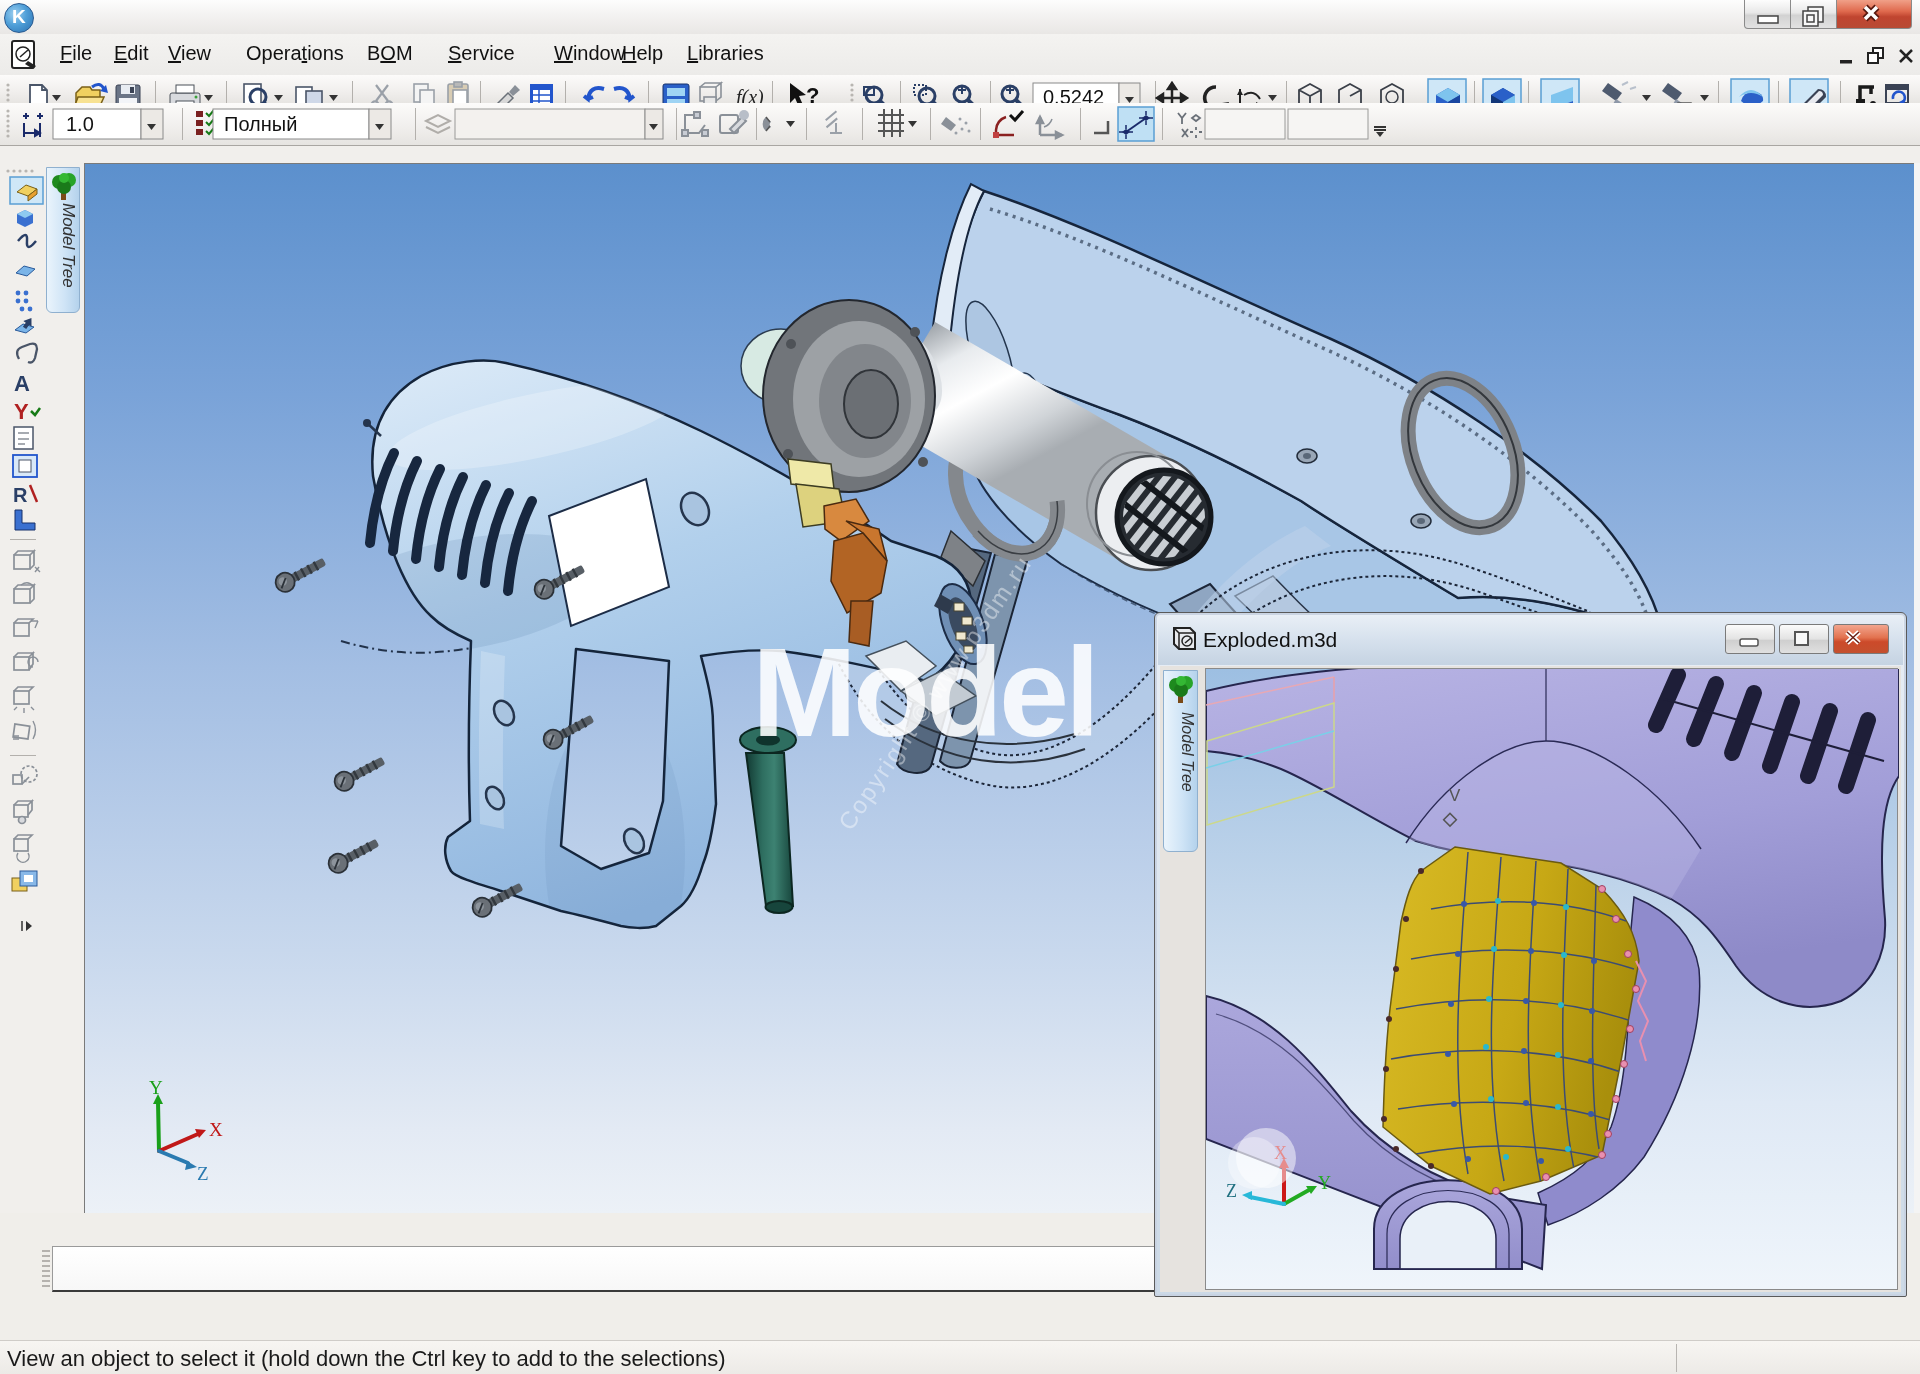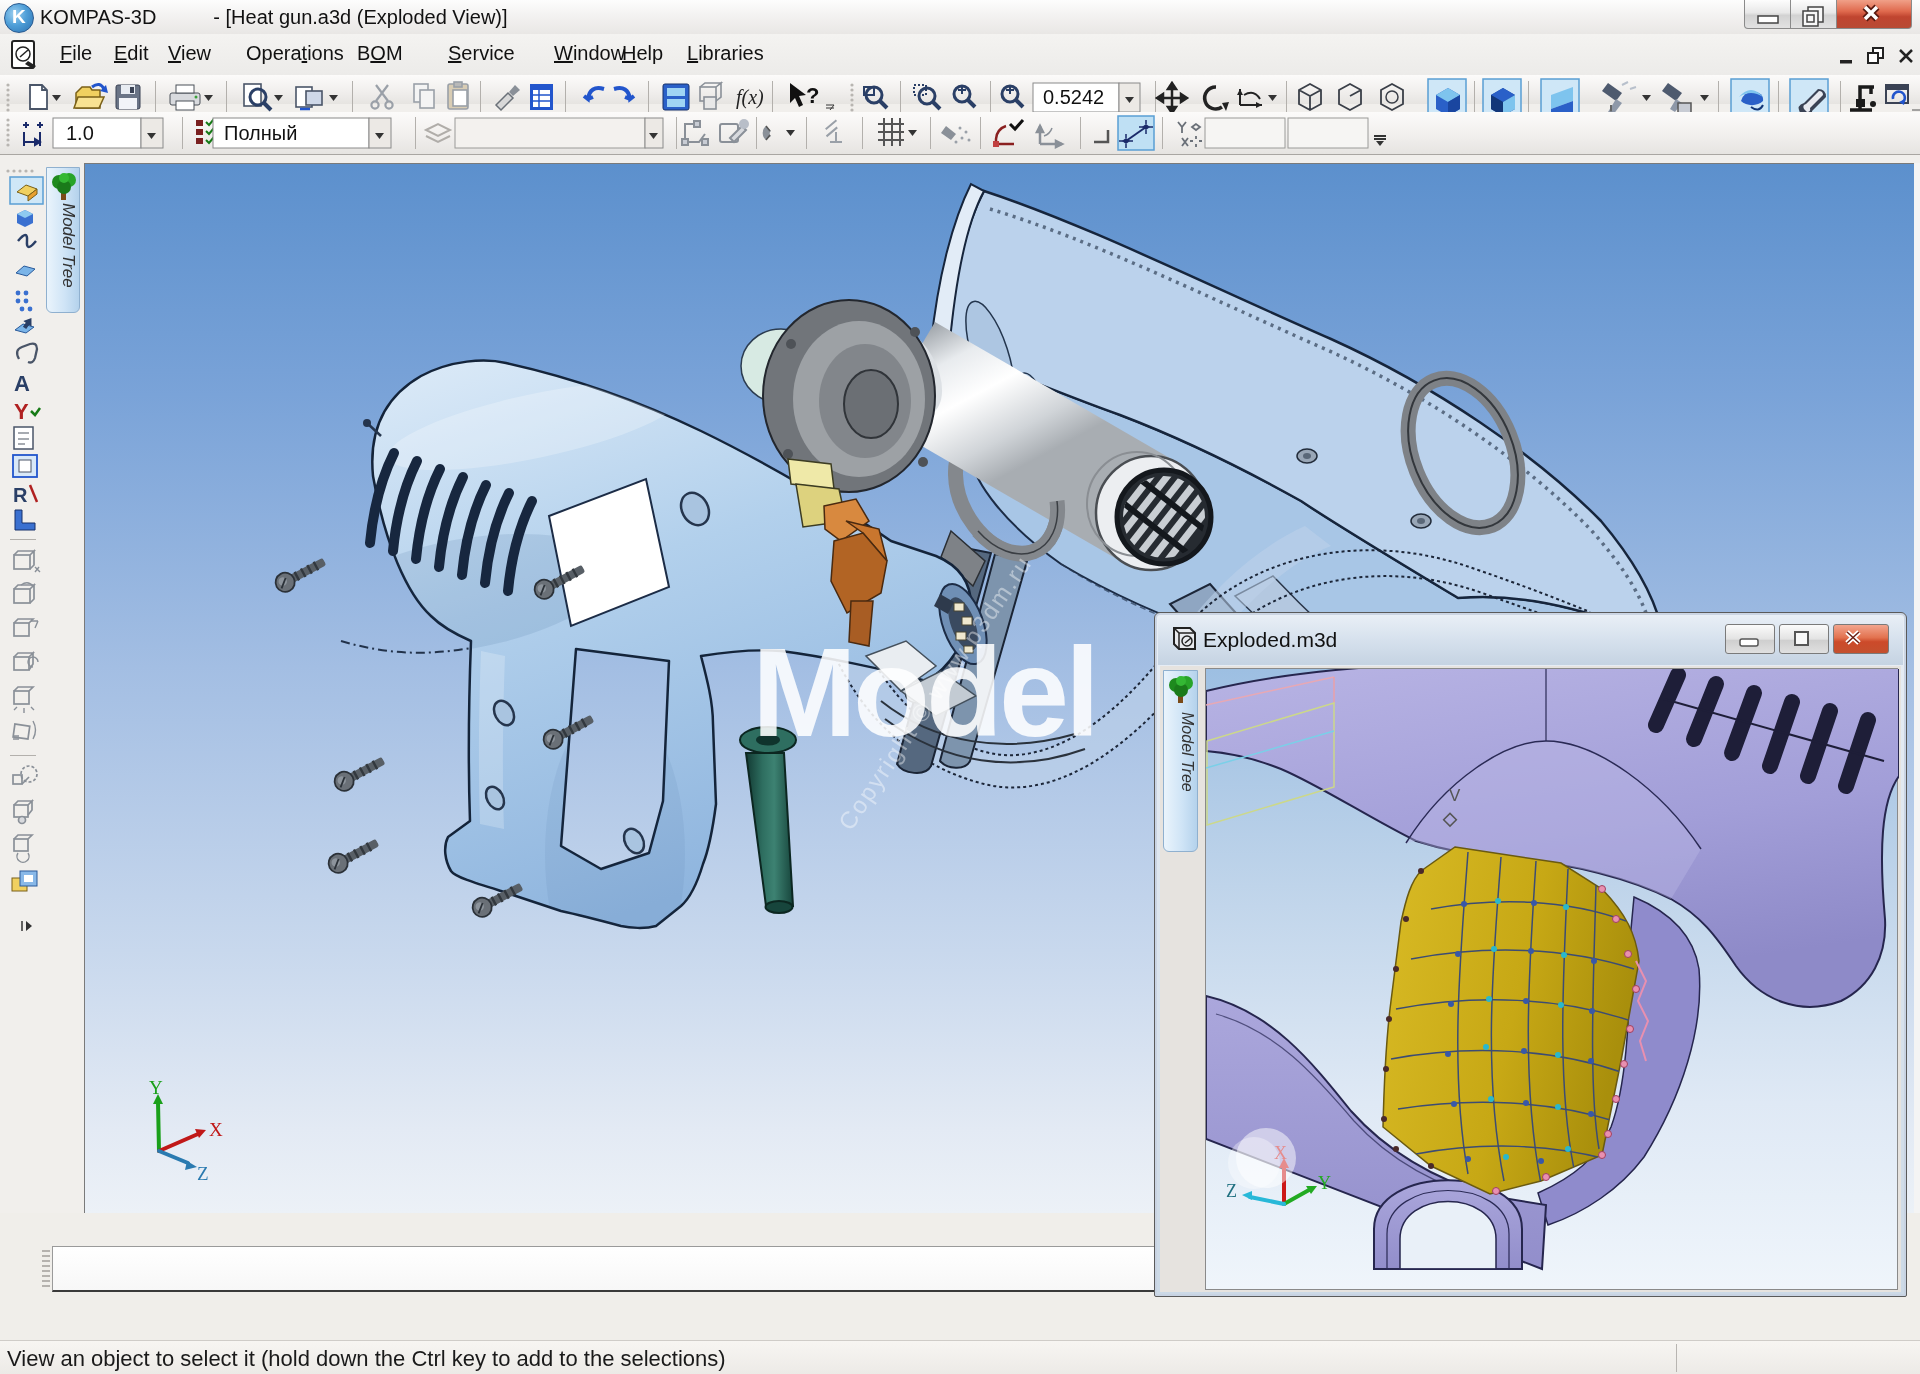--- a/index.html
+++ b/index.html
@@ -21,21 +21,21 @@
   #btncls{left:1836px;width:76px;border-bottom-right-radius:4px;
     background:linear-gradient(180deg,#f0a088 0%,#e06a4e 40%,#c04530 60%,#b84a34 100%);}
   
   #menubar{position:absolute;left:0;top:34px;width:1920px;height:41px;
     background:linear-gradient(180deg,#f4f3f1 0%,#ecebe9 100%);border-bottom:1px solid #d8d5d1;}
   .mitem{position:absolute;top:8px;font-size:20px;color:#111;text-align:right;}
   .mitem u{text-decoration:underline;}
   
   #tb1{position:absolute;left:0;top:75px;width:1920px;height:29px;
     background:linear-gradient(180deg,#fcfbfa 0%,#f0eeec 60%,#e6e4e1 100%);}
-  #tb2{position:absolute;left:0;top:112px;width:1920px;height:42px;
+  #tb2{position:absolute;left:0;top:103px;width:1920px;height:42px;
     background:linear-gradient(180deg,#fcfbfa 0%,#f0eeec 60%,#e6e4e1 100%);
     border-bottom:1px solid #a9a6a2;}
   
   #lefttb{position:absolute;left:0;top:163px;width:84px;height:1050px;background:#f1efec;}
   #mtreetab{position:absolute;left:46px;top:167px;width:34px;height:146px;
     background:linear-gradient(90deg,#eaf4fc 0%,#cfe4f6 55%,#b4d2ec 100%);
     border:1px solid #8fb0cf;border-radius:0 0 6px 6px;box-sizing:border-box;}
   #mtreetxt{position:absolute;left:50px;top:203px;width:28px;height:105px;
     writing-mode:vertical-rl;font-size:17px;font-style:italic;color:#333;}
   
@@ -80,21 +80,20 @@
   
   #wmark{position:absolute;left:752px;top:620px;font-size:126px;font-weight:bold;
     color:rgba(255,255,255,0.87);letter-spacing:-4px;z-index:60;}
   #wcircle{position:absolute;left:1236px;top:1128px;width:60px;height:60px;border-radius:50%;
     background:rgba(255,255,255,0.5);z-index:56;}
 </style>
 </head>
 <body>
 <div id="titlebar">
   <div id="logo"></div>
-  <div class="ttext"><span>KOMPAS-3D</span><span style="margin-left:57px">- [Heat gun.a3d (Exploded View)]</span></div>
   <div class="wbtn" id="btnmin"></div>
   <div class="wbtn" id="btnmax"></div>
   <div class="wbtn" id="btncls"></div>
   <svg class="abs" style="left:1744px;top:0" width="170" height="30" xmlns="http://www.w3.org/2000/svg">
     <rect x="14" y="16" width="20" height="7" fill="#fff" stroke="#444" stroke-width="1.5"></rect>
     <g transform="translate(46,0)">
         <rect x="18" y="7" width="15" height="15" fill="#f8f8f8" stroke="#444" stroke-width="1.5"></rect>
         <rect x="13" y="11" width="15" height="15" fill="#f8f8f8" stroke="#444" stroke-width="1.5"></rect>
         <rect x="17" y="15" width="7" height="7" fill="none" stroke="#444" stroke-width="1.5"></rect>
       </g>
@@ -102,21 +101,21 @@
         <path d="M29,7 l12,12 m0,-12 l-12,12" stroke="#5a1a10" stroke-width="7"></path>
         <path d="M29,7 l12,12 m0,-12 l-12,12" stroke="#fff" stroke-width="3.5" fill="none"></path>
       </g>
   </svg>
 </div>
 <div id="menubar">
   <div class="mitem" style="left:60px"><u>F</u>ile</div>
   <div class="mitem" style="left:114px"><u>E</u>dit</div>
   <div class="mitem" style="left:168px"><u>V</u>iew</div>
   <div class="mitem" style="left:246px">Opera<u>t</u>ions</div>
-  <div class="mitem" style="left:357px">B<u>O</u>M</div>
+  <div class="mitem" style="left:367px">B<u>O</u>M</div>
   <div class="mitem" style="left:448px"><u>S</u>ervice</div>
   <div class="mitem" style="left:554px"><u>W</u>indow</div>
   <div class="mitem" style="left:622px"><u>H</u>elp</div>
   <div class="mitem" style="left:687px"><u>L</u>ibraries</div>
   <svg class="abs" style="left:8px;top:3px" width="38" height="36" xmlns="http://www.w3.org/2000/svg">
     <rect x="4" y="4" width="22" height="27" rx="2" fill="#fff" stroke="#222" stroke-width="2"></rect>
     <circle cx="15" cy="17" r="7" fill="none" stroke="#222" stroke-width="1.5"></circle>
     <path d="M12,20 l8,-7" stroke="#222" stroke-width="1.5"></path>
     <path d="M20,24 l8,5 l-3,3 l-8,-5 z" fill="#222"></path>
   </svg>

